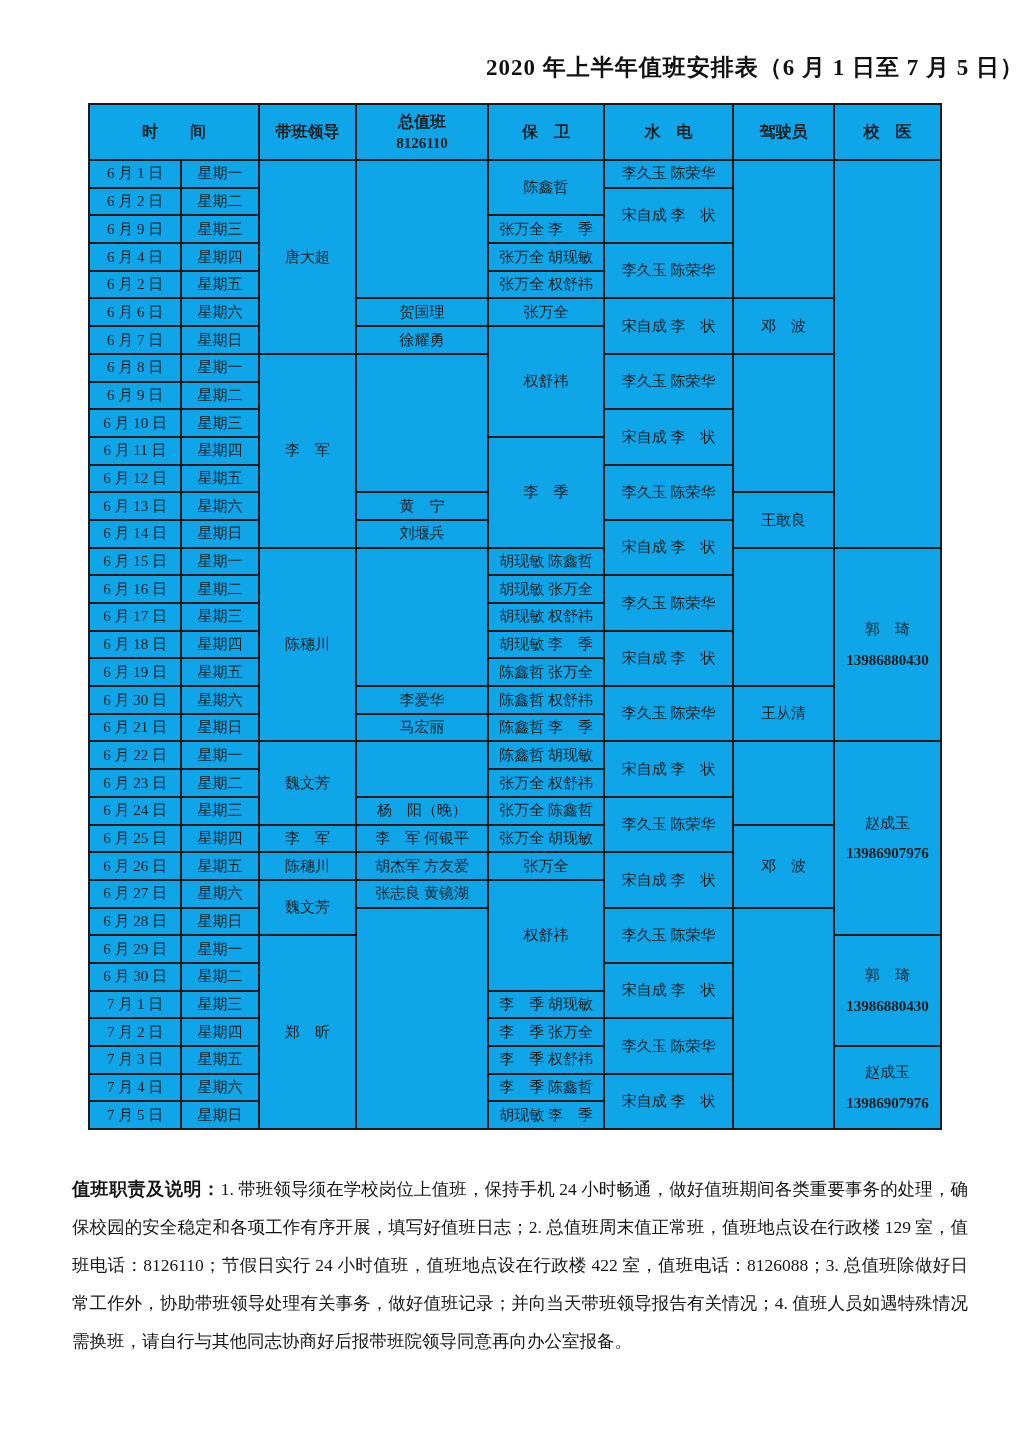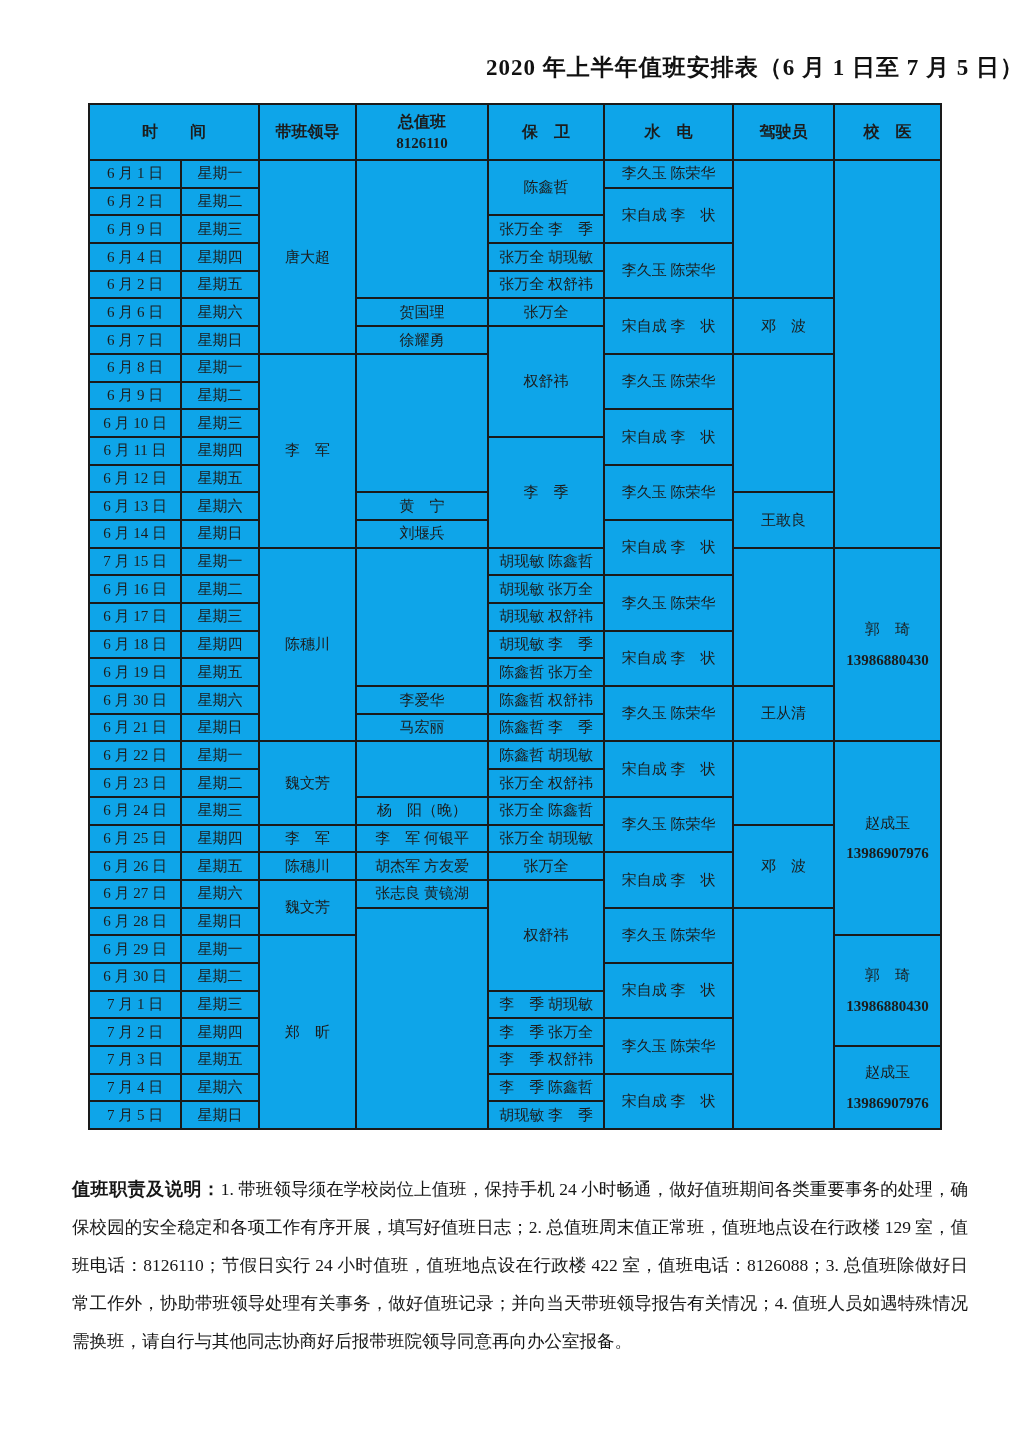--- a/index.html
+++ b/index.html
@@ -179,21 +179,21 @@
         <td rowspan="1">黄　宁</td>
         <td rowspan="2">王敢良</td>
       </tr>
       <tr>
         <td>6 月 14 日</td>
         <td>星期日</td>
         <td rowspan="1">刘堰兵</td>
         <td rowspan="2">宋自成 李　状</td>
       </tr>
       <tr>
-        <td>7 月 15 日</td>
+        <td>6 月 15 日</td>
         <td>星期一</td>
         <td rowspan="7">陈穗川</td>
         <td rowspan="5"></td>
         <td rowspan="1">胡现敏 陈鑫哲</td>
         <td rowspan="5"></td>
         <td rowspan="7" class="cell-multiline">
           <div>郭　琦</div>
           <div class="line2">13986880430</div>
         </td>
       </tr>

